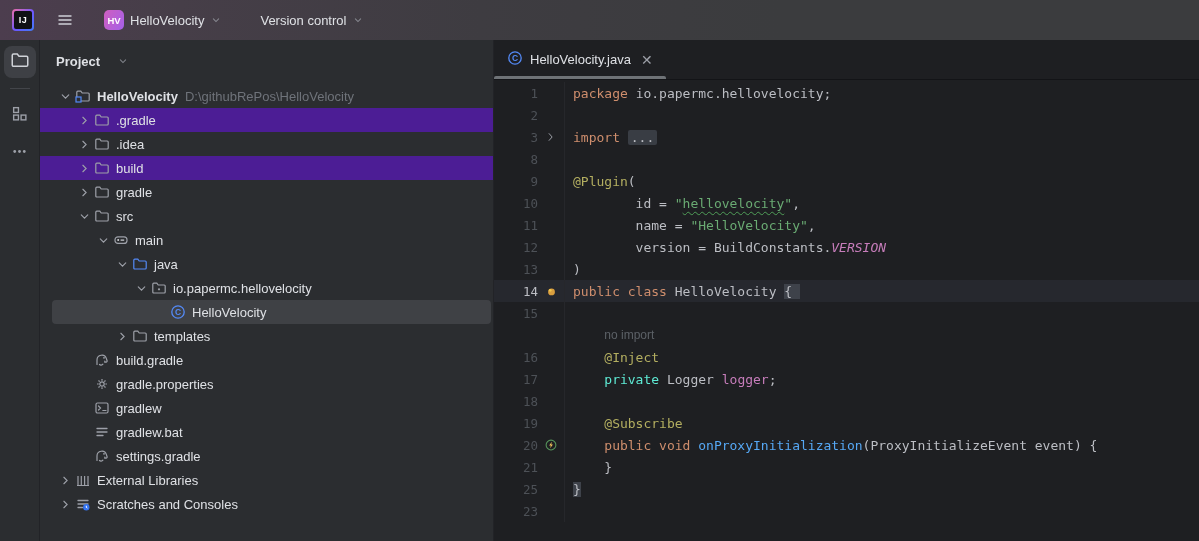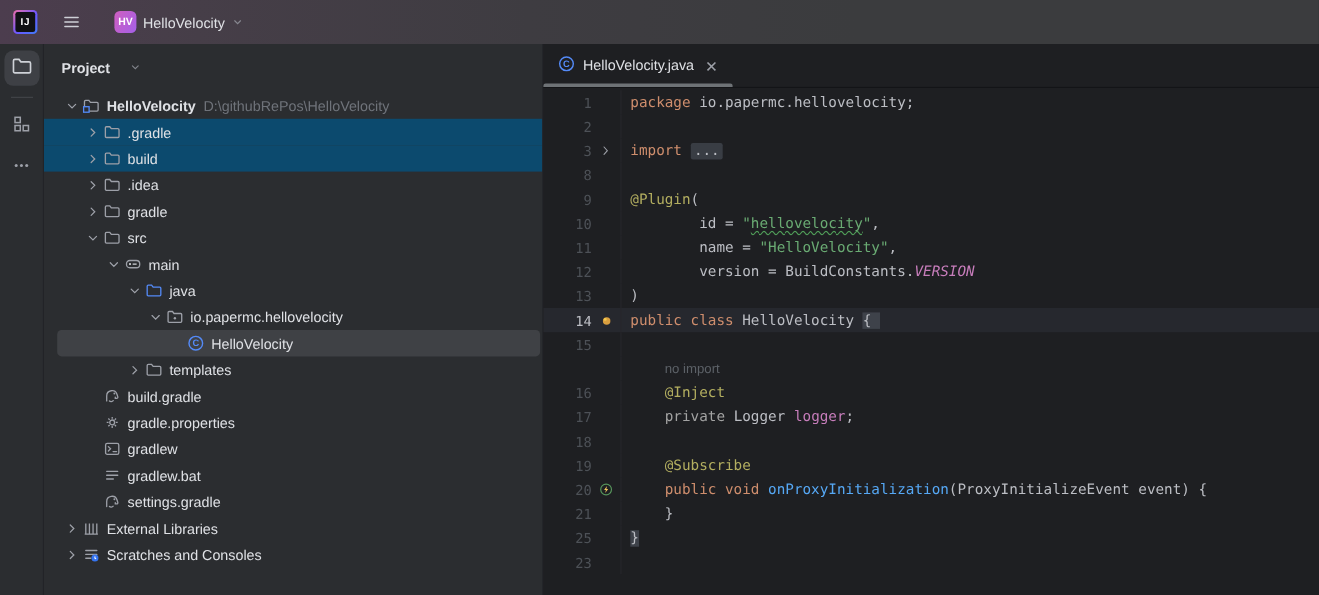--- a/index.html
+++ b/index.html
@@ -34,21 +34,21 @@
 
   
   .project-panel { width:454px; flex:0 0 454px; background:#2b2d30; border-right:1px solid #222327;
     display:flex; flex-direction:column; overflow:hidden; }
   .pp-header { height:36px; display:flex; align-items:center; gap:17px; padding:6px 0 0 16px;
     font-size:13px; font-weight:600; color:#dfe1e5; }
   .tree { margin-top:8px; }
   .tree-row { height:24px; display:flex; align-items:center; font-size:13px; color:#dfe1e5; white-space:nowrap; }
   .tree-row .slot { width:18px; flex:0 0 18px; display:flex; align-items:center; justify-content:center; }
   .tree-row .ticon { width:18px; flex:0 0 18px; display:flex; align-items:center; justify-content:center; margin-right:5px; }
-  .tree-row.excluded { background:#0c4a6e; }
+  .tree-row.excluded { background:#4c1d95; }
   .tree-row.selected { background:#3f4145; border-radius:4px; margin:0 2px 0 12px; }
   .tree-row .tpath { color:#6f737a; margin-left:7px; }
   .tree-row.bold .tlabel { font-weight:700; }
 
   
   .editor { flex:1; display:flex; flex-direction:column; background:#1e1f22; min-width:0; }
   .tabbar { height:40px; flex:0 0 40px; border-bottom:1px solid #131417; display:flex; align-items:stretch; }
   .tab { position:relative; display:flex; align-items:center; gap:7px; padding:0 10px 0 13px; font-size:13px; color:#dfe1e5; }
   .tab-underline { position:absolute; left:0; right:0; bottom:0; height:3px; background:#6e7276; border-radius:2px 2px 0 0; }
   .tab-close { color:#9da0a8; font-size:14px; line-height:1; padding:2px 3px; }
@@ -77,20 +77,28 @@
       <div class="ide-logo-inner">IJ</div>
     </div>
     <div class="hamburger">
       <svg width="16" height="16" viewBox="0 0 16 16">
         <path d="M2 4h12M2 8h12M2 12h12" stroke="#ced0d6" stroke-width="1.4" stroke-linecap="round"></path>
       </svg>
     </div>
     <div class="proj-widget">
       <span class="hv-badge">HV</span>
       <span>HelloVelocity</span>
+      <span class="chev">
+        <svg width="12" height="12" viewBox="0 0 16 16">
+            <path d="M4.5 6.5 8 10l3.5-3.5" fill="none" stroke="#9da0a8" stroke-width="1.4" stroke-linecap="round"></path>
+          </svg>
+      </span>
+    </div>
+    <div class="vcs-widget">
+      <span>Version control</span>
       <span class="chev">
         <svg width="12" height="12" viewBox="0 0 16 16">
             <path d="M4.5 6.5 8 10l3.5-3.5" fill="none" stroke="#9da0a8" stroke-width="1.4" stroke-linecap="round"></path>
           </svg>
       </span>
     </div>
   </div>
 
   <div class="main">
 
@@ -152,47 +160,47 @@
                 <path d="M6 4l4 4-4 4" fill="none" stroke="#9da0a8" stroke-width="1.4" stroke-linecap="round"></path>
               </svg>
             </span>
             <span class="ticon">
               <svg width="16" height="16" viewBox="0 0 16 16">
                 <path d="M1.8 4.2c0-.6.4-1 1-1h3l1.4 1.8h6c.6 0 1 .4 1 1v6c0 .6-.4 1-1 1H2.8c-.6 0-1-.4-1-1z" fill="none" stroke="#9da0a8" stroke-width="1.2"></path>
               </svg>
             </span>
             <span class="tlabel">.gradle</span>
           </div>
+          <div class="tree-row">
+            <span style="width:35px;flex:0 0 35px"></span>
+            <span class="slot">
+              <svg width="13" height="13" viewBox="0 0 16 16">
+                <path d="M6 4l4 4-4 4" fill="none" stroke="#9da0a8" stroke-width="1.4" stroke-linecap="round"></path>
+              </svg>
+            </span>
+            <span class="ticon">
+              <svg width="16" height="16" viewBox="0 0 16 16">
+                <path d="M1.8 4.2c0-.6.4-1 1-1h3l1.4 1.8h6c.6 0 1 .4 1 1v6c0 .6-.4 1-1 1H2.8c-.6 0-1-.4-1-1z" fill="none" stroke="#9da0a8" stroke-width="1.2"></path>
+              </svg>
+            </span>
+            <span class="tlabel">.idea</span>
+          </div>
           <div class="tree-row excluded">
             <span style="width:35px;flex:0 0 35px"></span>
             <span class="slot">
               <svg width="13" height="13" viewBox="0 0 16 16">
                 <path d="M6 4l4 4-4 4" fill="none" stroke="#9da0a8" stroke-width="1.4" stroke-linecap="round"></path>
               </svg>
             </span>
             <span class="ticon">
               <svg width="16" height="16" viewBox="0 0 16 16">
                 <path d="M1.8 4.2c0-.6.4-1 1-1h3l1.4 1.8h6c.6 0 1 .4 1 1v6c0 .6-.4 1-1 1H2.8c-.6 0-1-.4-1-1z" fill="none" stroke="#9da0a8" stroke-width="1.2"></path>
               </svg>
             </span>
             <span class="tlabel">build</span>
-          </div>
-          <div class="tree-row">
-            <span style="width:35px;flex:0 0 35px"></span>
-            <span class="slot">
-              <svg width="13" height="13" viewBox="0 0 16 16">
-                <path d="M6 4l4 4-4 4" fill="none" stroke="#9da0a8" stroke-width="1.4" stroke-linecap="round"></path>
-              </svg>
-            </span>
-            <span class="ticon">
-              <svg width="16" height="16" viewBox="0 0 16 16">
-                <path d="M1.8 4.2c0-.6.4-1 1-1h3l1.4 1.8h6c.6 0 1 .4 1 1v6c0 .6-.4 1-1 1H2.8c-.6 0-1-.4-1-1z" fill="none" stroke="#9da0a8" stroke-width="1.2"></path>
-              </svg>
-            </span>
-            <span class="tlabel">.idea</span>
           </div>
           <div class="tree-row">
             <span style="width:35px;flex:0 0 35px"></span>
             <span class="slot">
               <svg width="13" height="13" viewBox="0 0 16 16">
                 <path d="M6 4l4 4-4 4" fill="none" stroke="#9da0a8" stroke-width="1.4" stroke-linecap="round"></path>
               </svg>
             </span>
             <span class="ticon">
               <svg width="16" height="16" viewBox="0 0 16 16">
@@ -457,21 +465,21 @@
             <span class="ctext"><span style="color: rgb(188, 190, 196);">    </span><span class="tok-inlay" style="color: rgb(92, 97, 103);">no import</span></span>
           </div>
           <div class="crow">
             <span class="lnum">16</span>
             <span class="gslot"></span>
             <span class="ctext"><span style="color: rgb(188, 190, 196);">    </span><span style="color: rgb(179, 174, 96);">@Inject</span></span>
           </div>
           <div class="crow">
             <span class="lnum">17</span>
             <span class="gslot"></span>
-            <span class="ctext"><span style="color: rgb(188, 190, 196);">    </span><span style="color: #a3a3a3;">private </span><span style="color: rgb(188, 190, 196);">Logger </span><span style="color: rgb(199, 125, 187);">logger</span><span style="color: rgb(188, 190, 196);">;</span></span>
+            <span class="ctext"><span style="color: rgb(188, 190, 196);">    </span><span style="color: #5eead4;">private </span><span style="color: rgb(188, 190, 196);">Logger </span><span style="color: rgb(199, 125, 187);">logger</span><span style="color: rgb(188, 190, 196);">;</span></span>
           </div>
           <div class="crow">
             <span class="lnum">18</span>
             <span class="gslot"></span>
             <span class="ctext"></span>
           </div>
           <div class="crow">
             <span class="lnum">19</span>
             <span class="gslot"></span>
             <span class="ctext"><span style="color: rgb(188, 190, 196);">    </span><span style="color: rgb(179, 174, 96);">@Subscribe</span></span>

